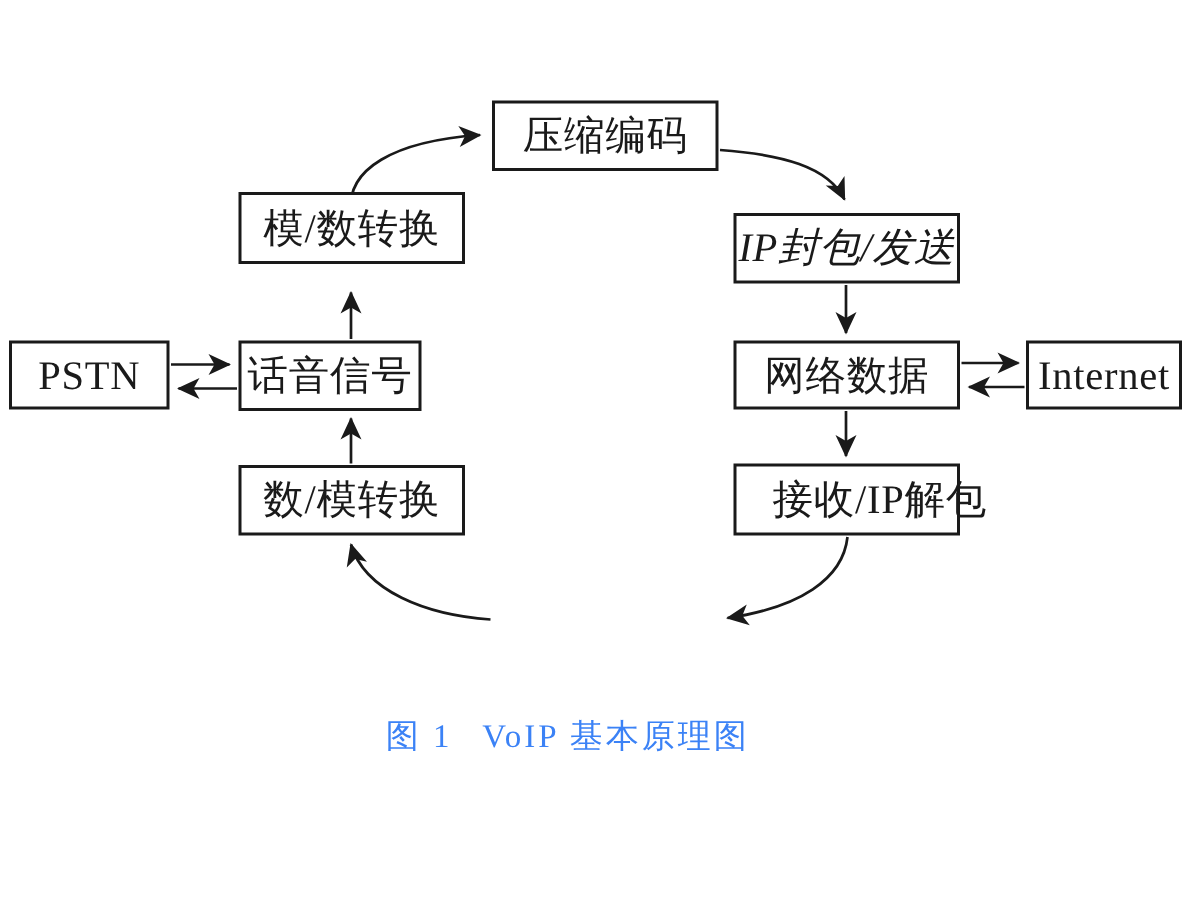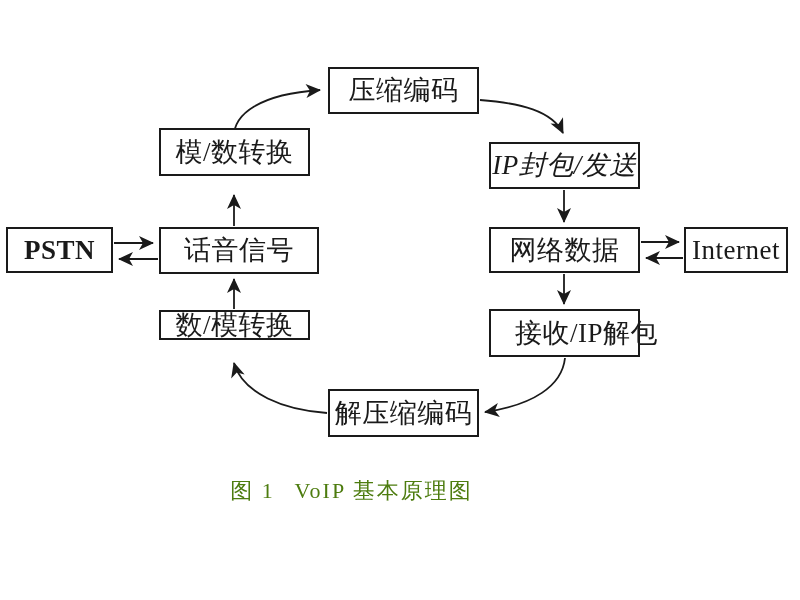--- a/index.html
+++ b/index.html
@@ -32,37 +32,38 @@
     display: flex;
     align-items: center;
     justify-content: center;
     font-size: 27px;
     line-height: 1;
     white-space: nowrap;
     letter-spacing: 0.5px;
   }
   .node-compression   { left: 328px; top: 67px;  width: 151px; height: 47px; }
   .node-ad            { left: 159px; top: 128px; width: 151px; height: 48px; }
-  .node-pstn          { left: 6px;   top: 227px; width: 107px; height: 46px; font-weight: bold; }
-  .node-voice         { left: 159px; top: 227px; width: 160px; height: 47px; }
-  .node-da            { left: 159px; top: 310px; width: 151px; height: 30px; }
+  .node-pstn          { left: 6px;   top: 227px; width: 107px; height: 46px; }
+  .node-voice         { left: 159px; top: 227px; width: 122px; height: 47px; }
+  .node-da            { left: 159px; top: 310px; width: 151px; height: 47px; }
   .node-ipsend        { left: 489px; top: 142px; width: 151px; height: 47px; font-style: italic; }
   .node-netdata       { left: 489px; top: 227px; width: 151px; height: 46px; }
   .node-internet      { left: 684px; top: 227px; width: 104px; height: 46px; }
   .node-receive       { left: 489px; top: 309px; width: 151px; height: 48px; padding-left: 44px; }
   .node-decompression { left: 328px; top: 389px; width: 151px; height: 48px; }
   .caption {
     position: absolute;
     left: 0;
     top: 476px;
     width: 703px;
     text-align: center;
-    color: #4d7c0f;
+    color: #3b82f6;
     font-size: 22px;
     letter-spacing: 2px;
+    padding-left: 27px;
   }
   .caption .cap-label {
     margin-right: 0.9em;
   }
 </style>
 </head>
 <body>
 
 <div class="figure">
 
@@ -107,19 +108,18 @@
   <div class="node node-da">数/模转换</div>
 
   <div class="node node-ipsend">IP封包/发送</div>
 
   <div class="node node-internet">Internet</div>
 
   <div class="node node-netdata">网络数据</div>
 
   <div class="node node-receive">接收/IP解包</div>
 
-  <div class="node node-decompression">解压缩编码</div>
 
   <div class="caption">
     <span class="cap-label">图 1</span><span>VoIP 基本原理图</span>
   </div>
 
 </div>
 
 </body></html>

